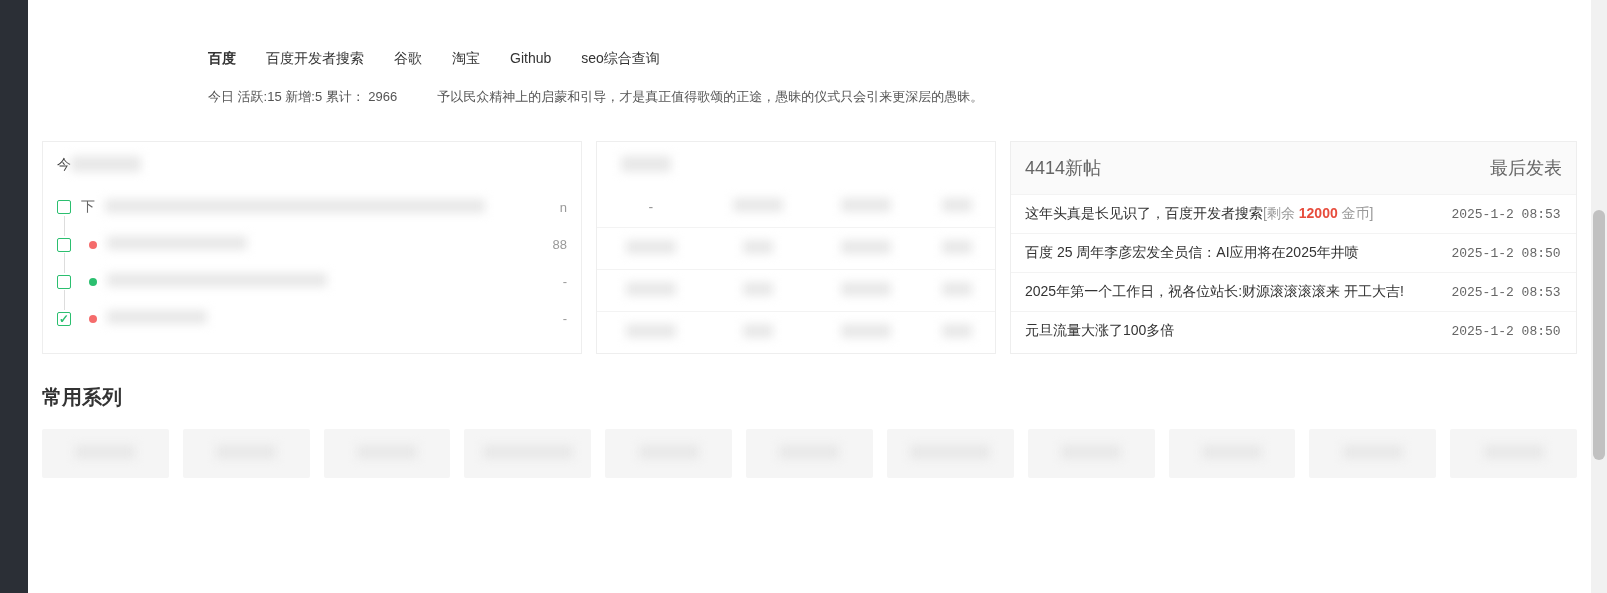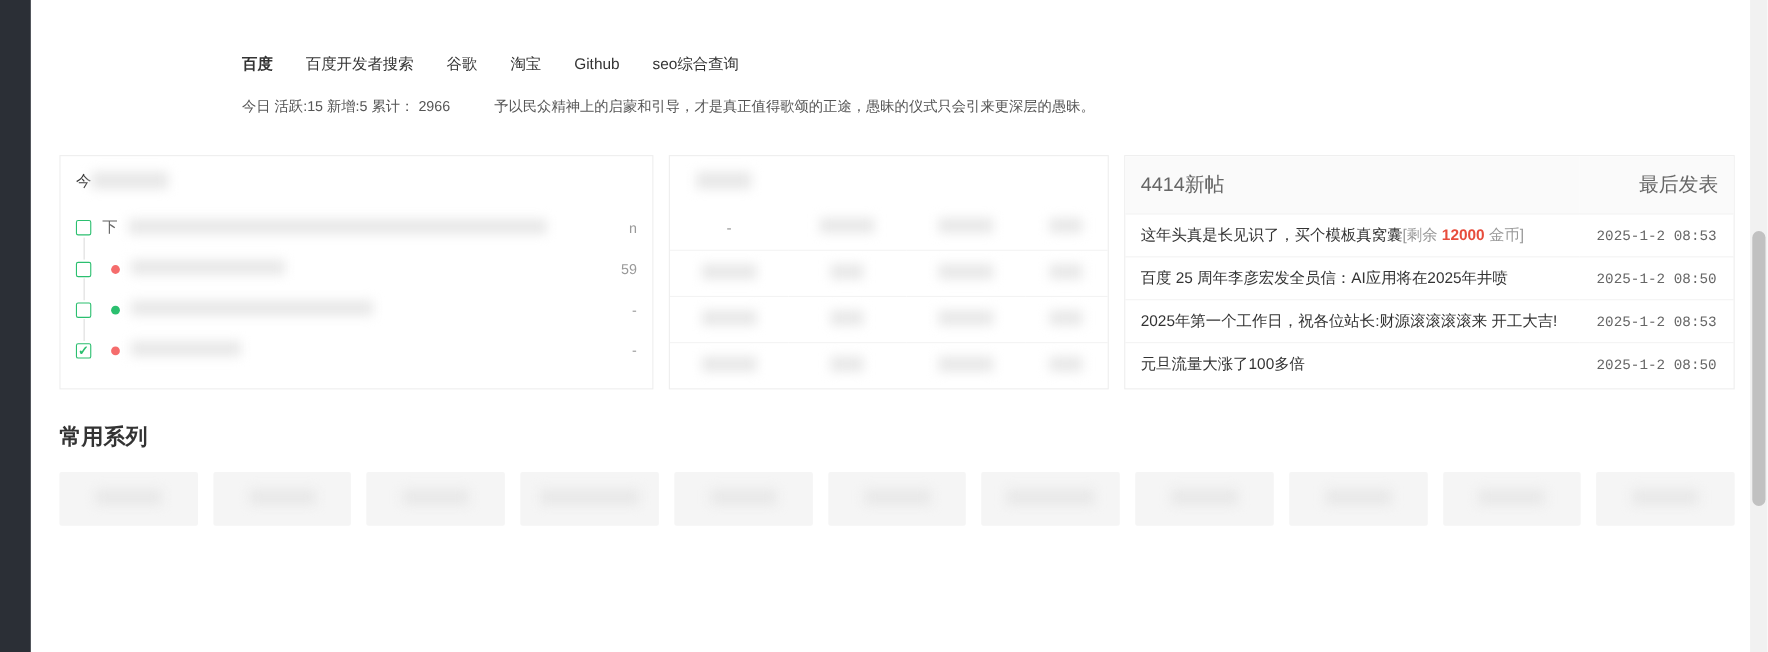--- a/index.html
+++ b/index.html
@@ -1,20 +1,20 @@
 <!DOCTYPE html>
 <html><head>
   <meta charset="utf-8">
   <style>
     * { margin: 0; padding: 0; box-sizing: border-box; }
     body { font-family: -apple-system, BlinkMacSystemFont, "Segoe UI", "Microsoft YaHei", sans-serif; font-size: 14px; color: #333; background: #fff; width: 1607px; height: 593px; overflow: hidden; position: relative; }
     .left-edge { position: absolute; left: 0; top: 0; width: 28px; height: 100%; background: #2b2f36; }
     .scrollbar { position: absolute; right: 0; top: 0; width: 16px; height: 100%; background: #f1f1f1; }
     .scrollbar-thumb { position: absolute; right: 2px; top: 210px; width: 12px; height: 250px; background: #c1c1c1; border-radius: 6px; }
-    .container { margin-left: 40px; margin-right: 16px; padding: 0; }
+    .container { margin-left: 28px; margin-right: 16px; padding: 0; }
     .tabs { display: flex; gap: 30px; padding: 50px 0 20px 180px; }
     .tab { color: #333; cursor: pointer; font-size: 14px; }
     .tab.active { font-weight: 600; }
     .search-box { margin: 0 180px 15px 180px; border: 1px solid #e5e5e5; border-radius: 4px; padding: 14px 18px; }
     .search-input { width: 100%; border: none; outline: none; font-size: 15px; color: #999; background: transparent; }
     .stats-row { display: flex; padding: 0 180px; color: #555; font-size: 13px; gap: 40px; }
     .stats-row span { color: #555; }
     .panels { display: flex; gap: 14px; margin: 35px 14px 0 14px; }
     .panel { background: #fff; border: 1px solid #eee; }
     .panel-left { flex: 0 0 540px; }
@@ -89,21 +89,21 @@
         <span class="checkbox"></span>
         <span style="color:#666">下</span>
         <span class="list-text"><span class="blur" style="width:380px"></span></span>
         <span class="list-right">n</span>
       </div>
       <div class="list-item">
         <span class="tree-line"></span>
         <span class="checkbox"></span>
         <span class="dot red"></span>
         <span class="list-text"><span class="blur" style="width:140px"></span></span>
-        <span class="list-right">59</span>
+        <span class="list-right">88</span>
       </div>
       <div class="list-item">
         <span class="tree-line"></span>
         <span class="checkbox"></span>
         <span class="dot green"></span>
         <span class="list-text"><span class="blur" style="width:220px"></span></span>
         <span class="list-right">-</span>
       </div>
       <div class="list-item">
         <span class="tree-line"></span>
@@ -149,21 +149,21 @@
     </div>
 
     <div class="panel panel-right">
       <table class="right-table">
         <tbody>
             <tr>
           <th>4414新帖</th>
           <th>最后发表</th>
         </tr>
         <tr>
-          <td><span class="forum-link">这年头真是长见识了，买个模板真窝囊</span><span class="forum-extra">[剩余 <span class="red">12000</span> 金币]</span></td>
+          <td><span class="forum-link">这年头真是长见识了，百度开发者搜索</span><span class="forum-extra">[剩余 <span class="red">12000</span> 金币]</span></td>
           <td>2025-1-2 08:53</td>
         </tr>
         <tr>
           <td><span class="forum-link">百度 25 周年李彦宏发全员信：AI应用将在2025年井喷</span></td>
           <td>2025-1-2 08:50</td>
         </tr>
         <tr>
           <td><span class="forum-link">2025年第一个工作日，祝各位站长:财源滚滚滚滚来 开工大吉!</span></td>
           <td>2025-1-2 08:53</td>
         </tr>

